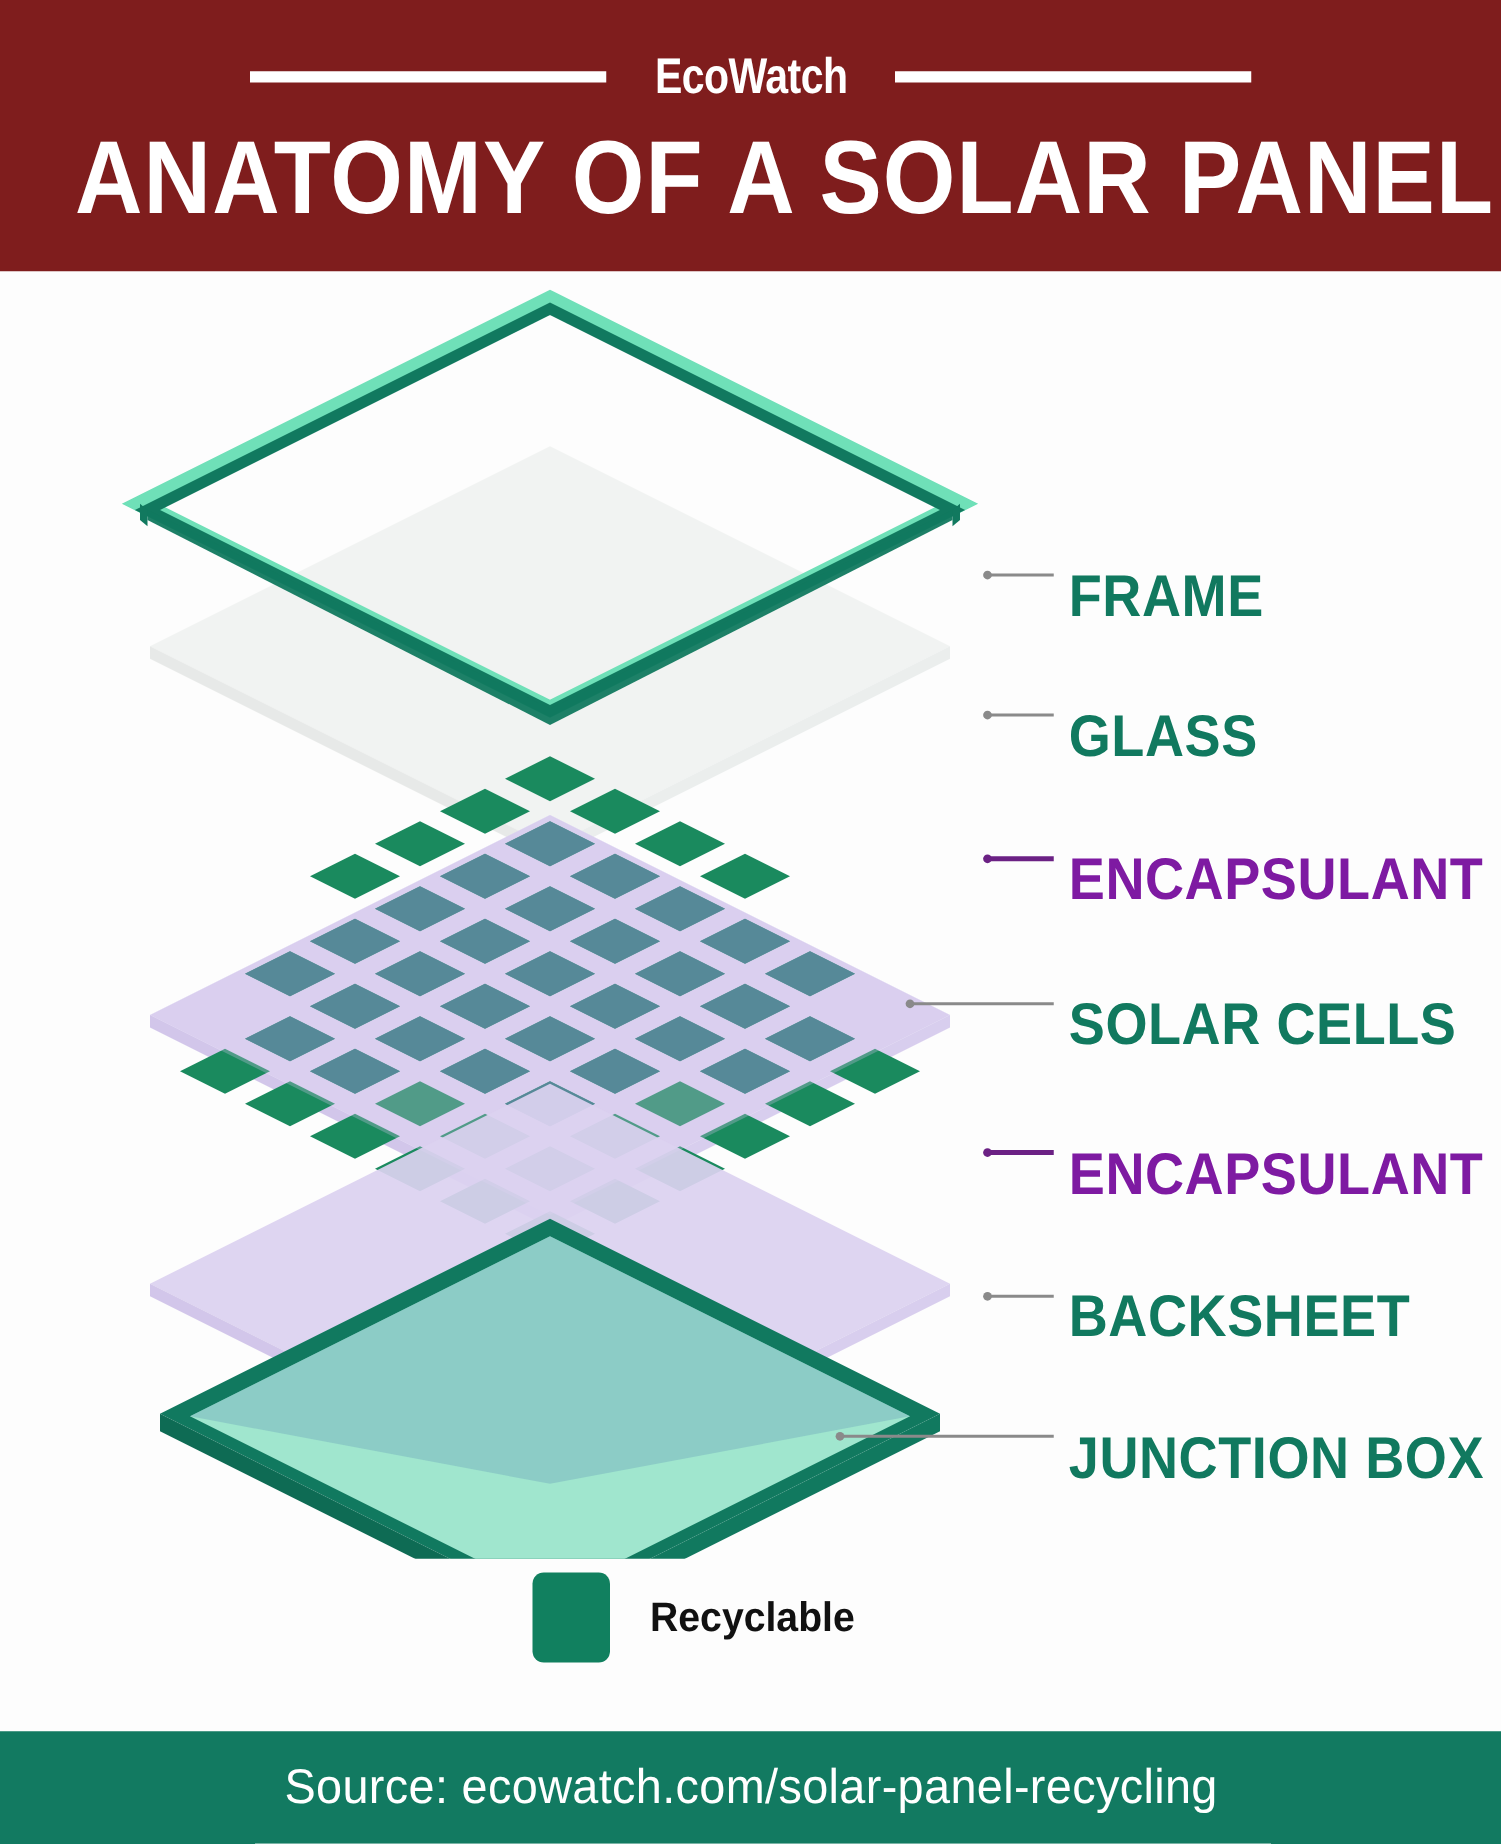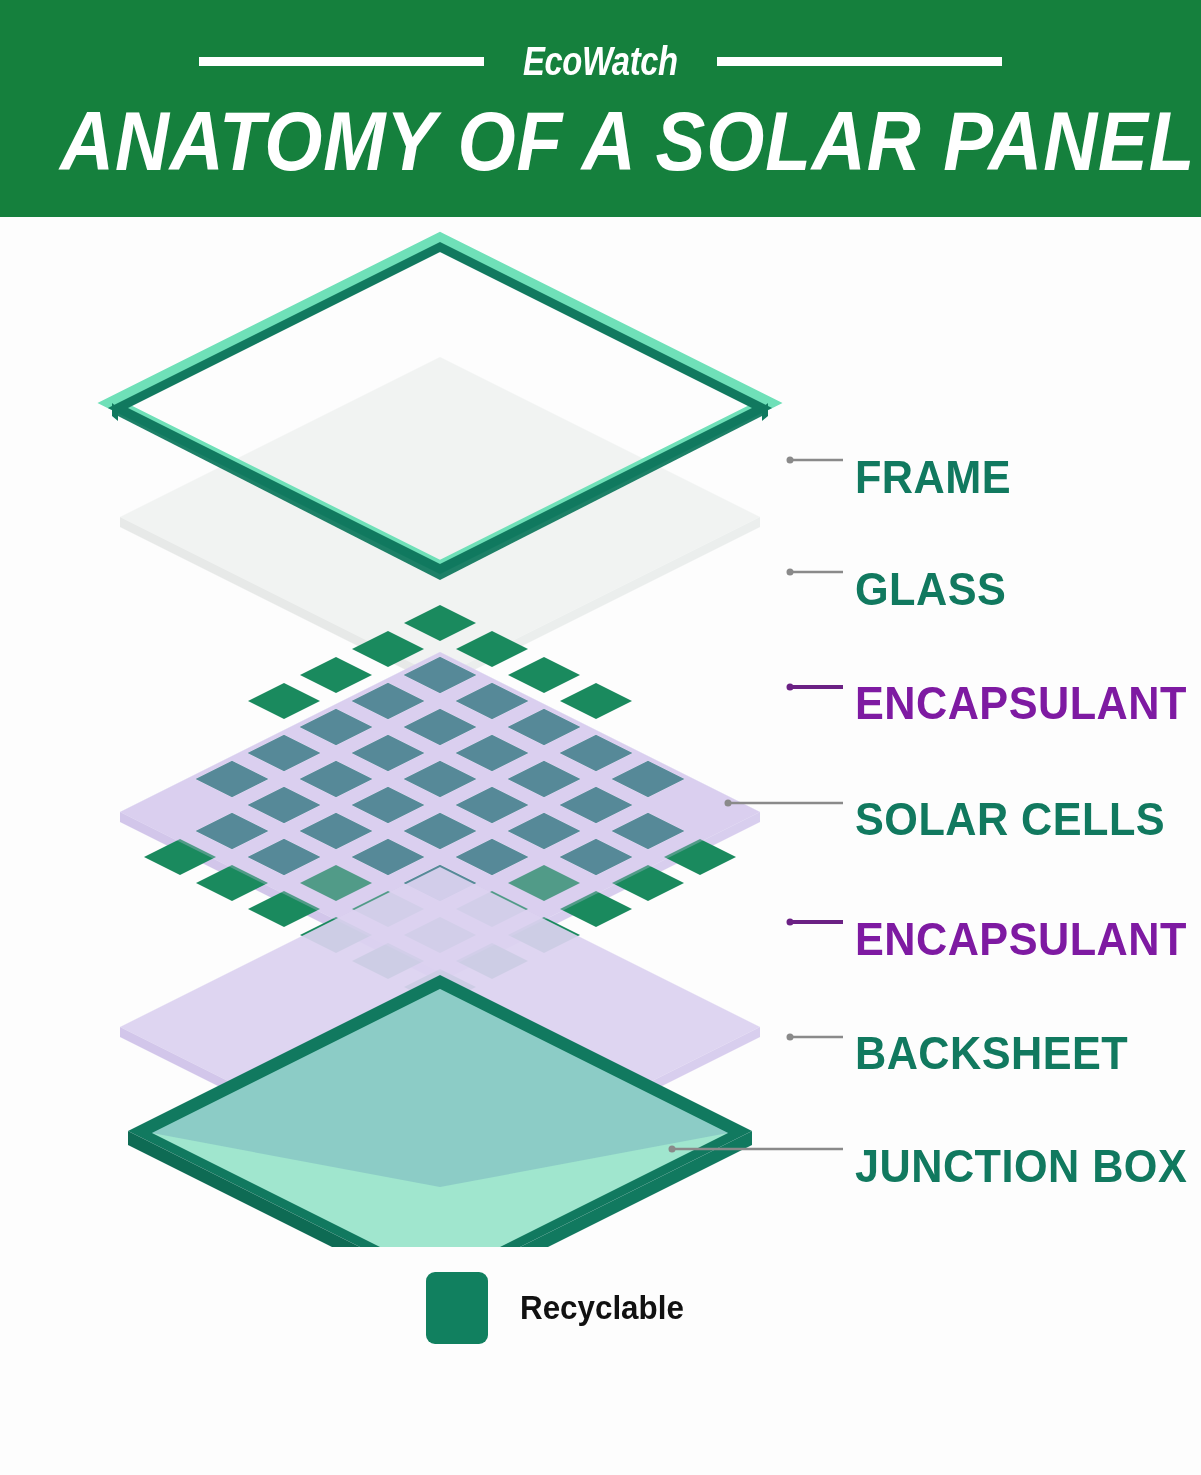--- a/index.html
+++ b/index.html
@@ -9,22 +9,21 @@
     background:#ffffff;
     font-family:"Liberation Sans", sans-serif;
     overflow:hidden;
     position:relative;
   }
   #page{position:relative;width:1201px;height:1475px;background:#fdfdfd;}
 
   
   .header{
     position:absolute;left:0;top:0;width:1201px;height:217px;
-    background:#15803d;
-    font-style:italic;
+    background:#7f1d1d;
   }
   .brand-row{
     position:absolute;left:0;top:30px;width:1201px;height:62px;
     display:flex;align-items:center;justify-content:center;gap:22px;
   }
   .brand-rule{
     width:285px;height:9px;background:#ffffff;flex:none;
   }
   .brand-name{
     font-family:"Liberation Sans Narrow","Liberation Sans",sans-serif;
@@ -57,21 +56,21 @@
     white-space:nowrap;
     transform:scaleX(.92);
     transform-origin:left center;
   }
   .label.green{color:#11795F;}
   .label.purple{color:#7E1AA2;}
 
   
   .legend{
     position:absolute;left:0;top:1258px;width:1201px;height:100px;
-    display:flex;align-items:center;justify-content:center;gap:0px;
+    display:flex;align-items:flex-start;justify-content:center;gap:0px;
   }
   .legend-item{display:flex;align-items:center;}
   .legend-item.first{margin-right:82px;}
   .swatch{width:62px;height:72px;border-radius:9px;flex:none;}
   .swatch.rec{background:#11805F;}
   .swatch.nonrec{background:#9B1BC4;}
   .legend-text{
     margin-left:32px;
     font-family:"Liberation Sans Narrow","Liberation Sans",sans-serif;
     font-weight:bold;font-size:33px;color:#111111;white-space:nowrap;
@@ -300,14 +299,17 @@
     <div class="label green" style="left:855px;top:925px;">JUNCTION BOX</div>
   </div>
 
   <div class="legend">
     <div class="legend-item first">
       <div class="swatch rec"></div>
       <div class="legend-text">Recyclable</div>
     </div>
   </div>
 
+  <div class="footer">
+    <div class="footer-text">Source: ecowatch.com/solar-panel-recycling</div>
+  </div>
 
 </div>
 
 </body></html>

